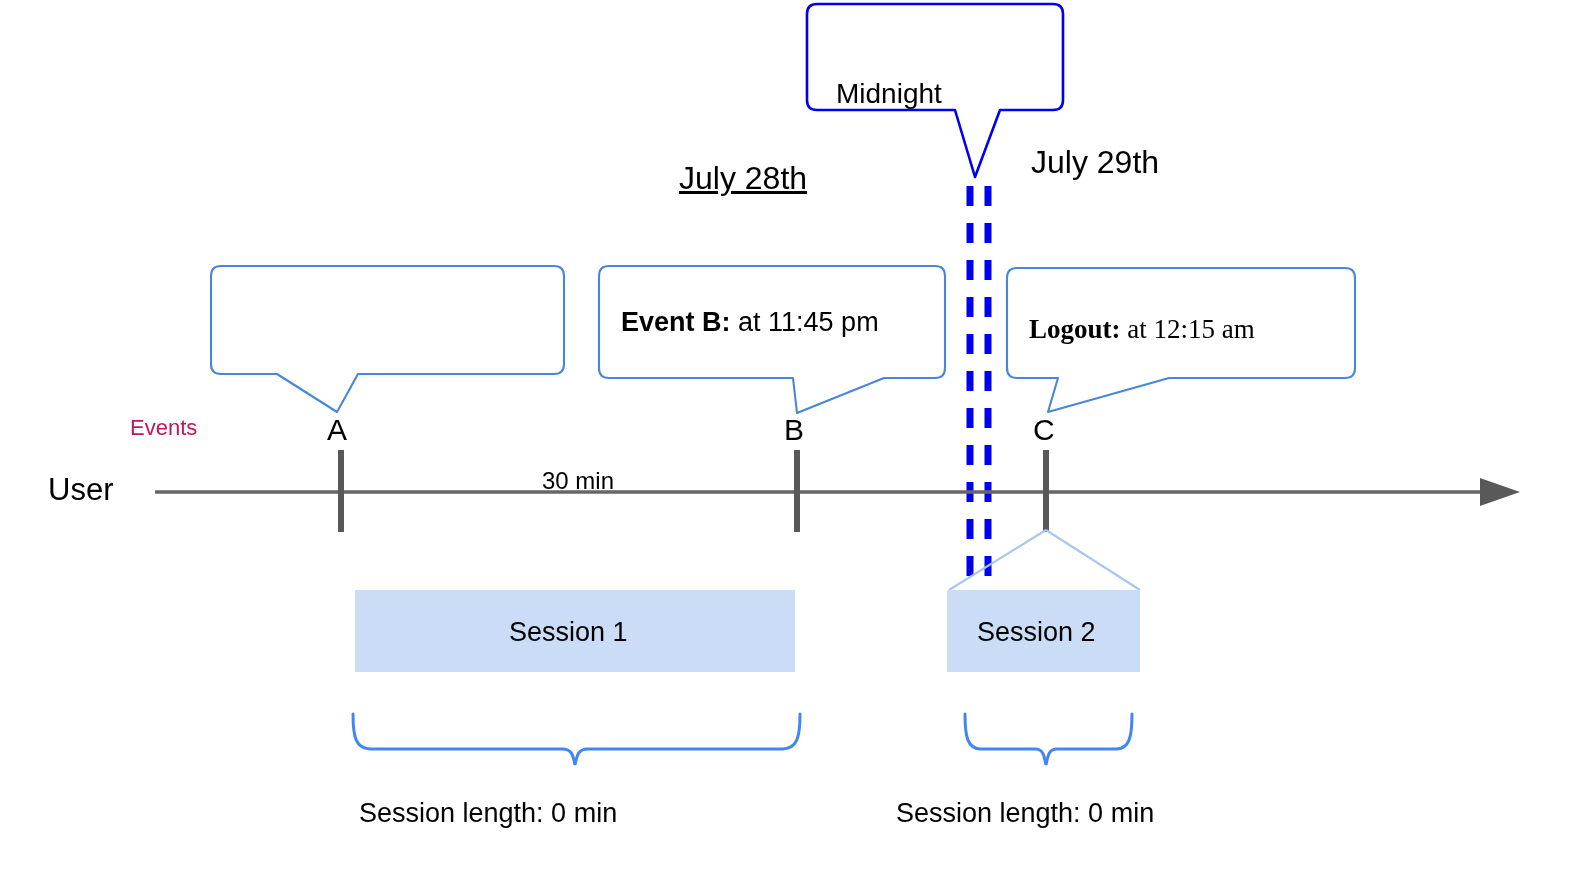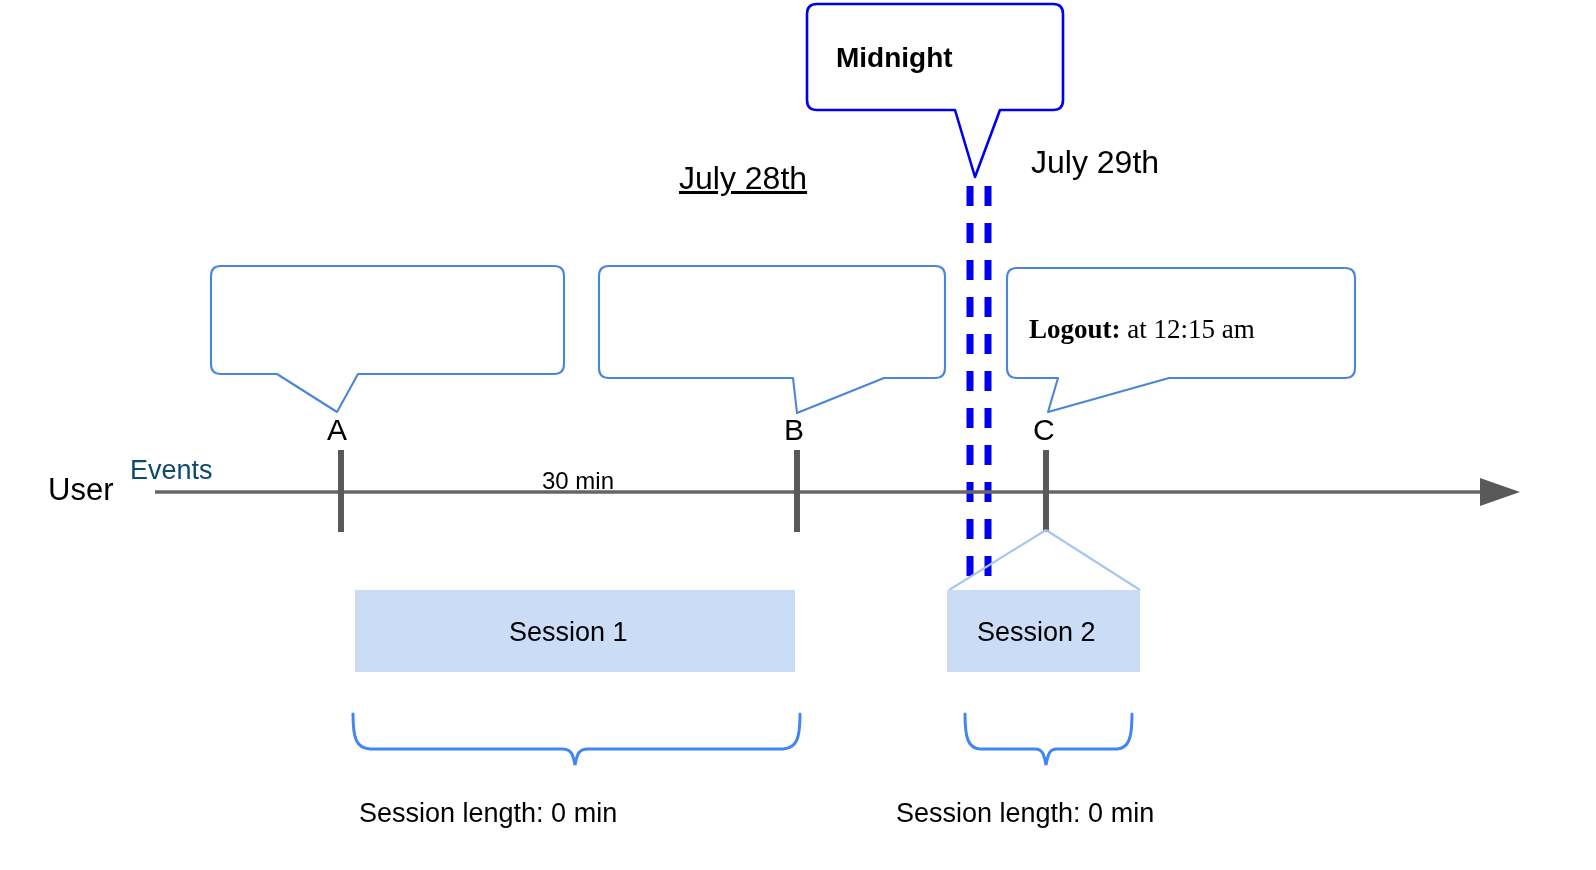--- a/index.html
+++ b/index.html
@@ -5,25 +5,25 @@
   html,body{margin:0;padding:0;background:#ffffff;}
   body{width:1596px;height:870px;overflow:hidden;
        font-family:"Liberation Sans","DejaVu Sans",sans-serif;color:#000;}
   #stage{position:relative;width:1596px;height:870px;}
   svg#canvas{position:absolute;left:0;top:0;width:1596px;height:870px;}
 
   
   .callout-text{position:absolute;white-space:nowrap;font-size:27px;color:#000;}
   .callout-text b{font-weight:bold;}
 
-  .midnight-text{position:absolute;white-space:nowrap;font-size:28px;font-weight:bold;color:#000;}
+  .midnight-text{position:absolute;white-space:nowrap;font-size:28px;font-weight:normal;color:#000;margin-top:36px;}
 
   .date-lbl{position:absolute;white-space:nowrap;font-size:32px;color:#000;}
   .axis-lbl{position:absolute;white-space:nowrap;font-size:31px;color:#000;}
-  .events-lbl{position:absolute;white-space:nowrap;font-size:27px;color:#0c4a6e;margin-top:40px;}
+  .events-lbl{position:absolute;white-space:nowrap;font-size:22px;color:#be185d;}
   .tick-lbl{position:absolute;white-space:nowrap;font-size:30px;color:#000;}
   .dur-lbl{position:absolute;white-space:nowrap;font-size:24px;color:#000;margin-top:19px;}
   .session-lbl{position:absolute;white-space:nowrap;font-size:27px;color:#000;}
   .bottom-lbl{position:absolute;white-space:nowrap;font-size:27px;color:#000;}
 </style>
 </head>
 <body>
 
 <div id="stage">
 
@@ -134,20 +134,23 @@
     </g>
 
   </svg>
 
   <div class="midnight-text" style="left:836px;top:42px;">Midnight</div>
 
   <div class="date-lbl" style="left:679px;top:160px;text-decoration:underline;">July 28th</div>
   <div class="date-lbl" style="left:1031px;top:144px;">July 29th</div>
 
 
+  <div class="callout-text" style="left:621px;top:307px;">
+    <b>Event B:</b><span> at 11:45 pm</span>
+  </div>
 
   <div class="callout-text" style="left:1029px;top:314px;font-family:Liberation Serif, serif;">
     <b>Logout:</b><span> at 12:15 am</span>
   </div>
 
   <div class="events-lbl" style="left:130px;top:415px;">Events</div>
   <div class="axis-lbl" style="left:48px;top:472px;">User</div>
 
   <div class="tick-lbl" style="left:327px;top:413px;">A</div>
   <div class="tick-lbl" style="left:784px;top:413px;">B</div>

